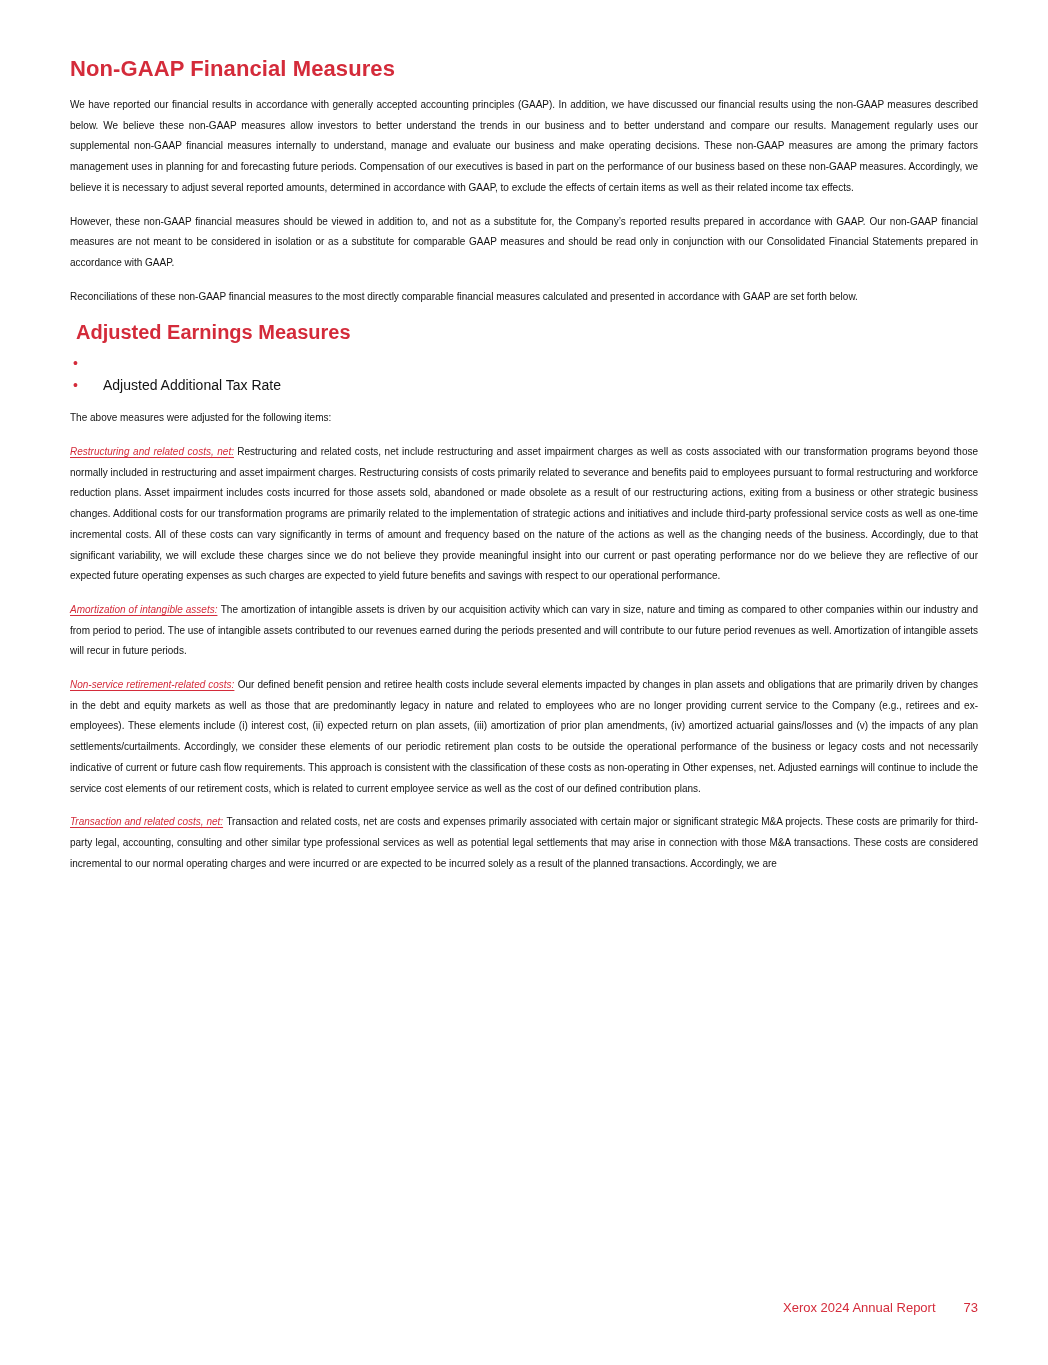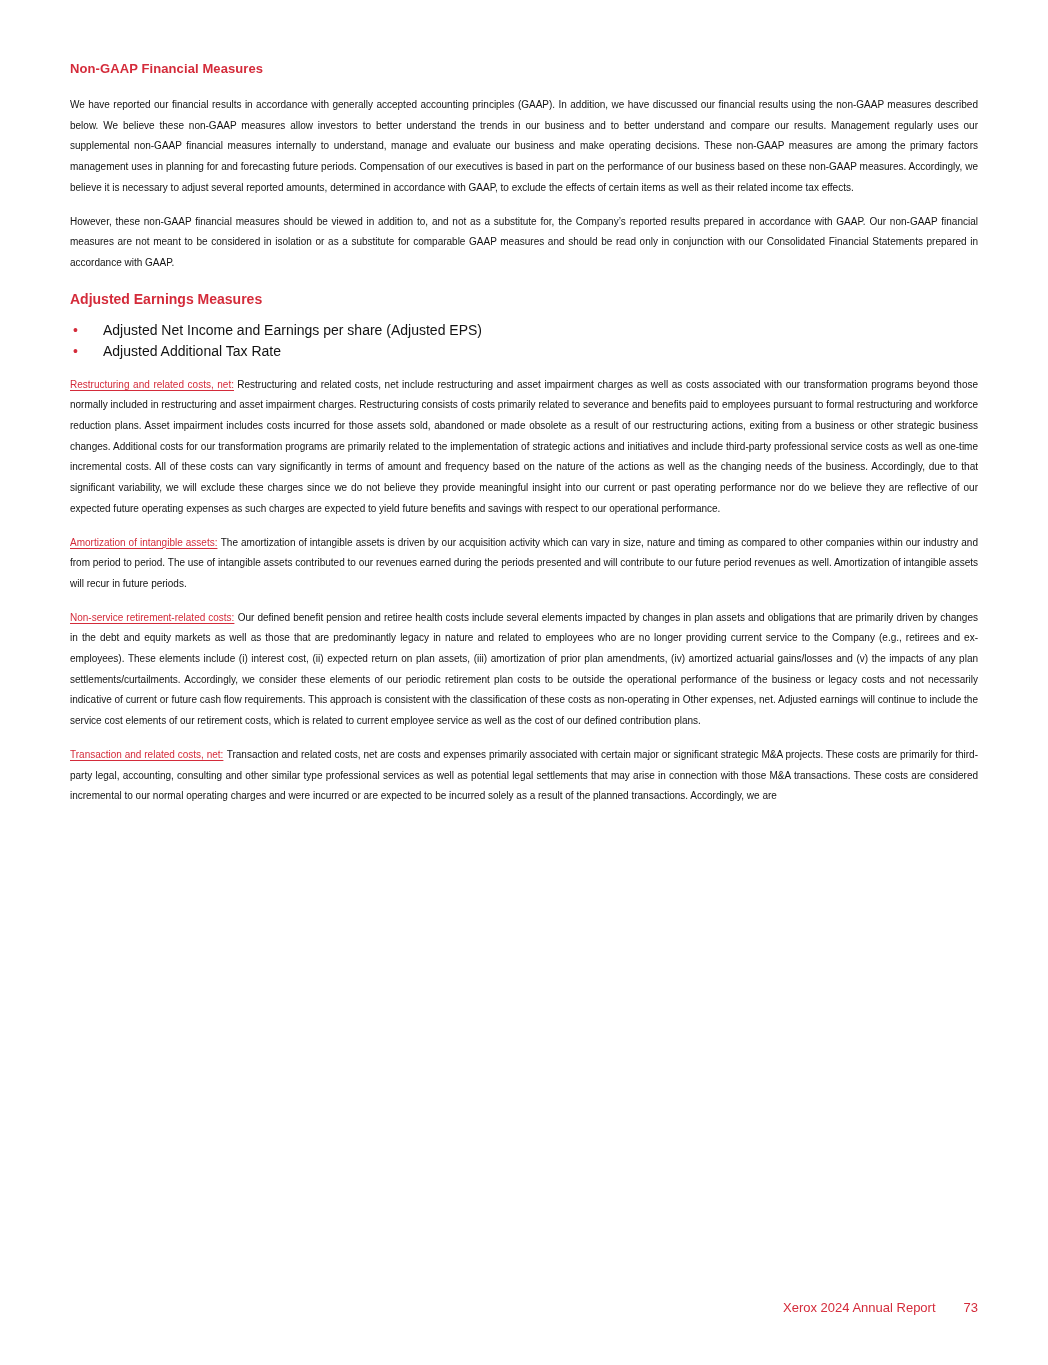--- a/index.html
+++ b/index.html
@@ -22,36 +22,36 @@
     width:1048px;
     height:1365px;
     background:#ffffff;
     overflow:hidden;
   }
   .content{
     padding:58px 70px 0 70px;
   }
   h1.title{
     margin:0 0 15px 0;
-    font-size:13px;
+    font-size:22px;
     line-height:22px;
     font-weight:bold;
     color:var(--red);
     letter-spacing:.1px;
   }
   p.body{
     margin:0 0 13px 0;
     font-size:10px;
     line-height:20.7px;
     text-align:justify;
     color:var(--ink);
   }
   h2.subhead{
-    margin:17px 0 12px 0;
-    font-size:14px;
+    margin:17px 0 12px 6px;
+    font-size:20px;
     line-height:17px;
     font-weight:bold;
     color:var(--red);
   }
   ul.bullets{
     list-style:none;
     margin:0 0 12px 0;
     padding:0;
   }
   ul.bullets li{
@@ -65,20 +65,21 @@
     width:30px;
     padding-left:3px;
     color:var(--red);
     font-size:14px;
   }
   p.item .lead{
     color:var(--red);
     text-decoration:underline;
     text-underline-offset:2px;
     margin-right:.33em;
+    font-style:italic;
   }
   .footer{
     position:absolute;
     right:70px;
     bottom:50px;
     display:flex;
     align-items:baseline;
     gap:28px;
     color:var(--red);
     font-size:13px;
@@ -88,34 +89,35 @@
 </head>
 <body>
 
 <div class="page">
   <div class="content">
 
     <h1 class="title">Non-GAAP Financial Measures</h1>
 
     <p class="body">We have reported our financial results in accordance with generally accepted accounting principles (GAAP). In addition, we have discussed our financial results using the non-GAAP measures described below. We believe these non-GAAP measures allow investors to better understand the trends in our business and to better understand and compare our results. Management regularly uses our supplemental non-GAAP financial measures internally to understand, manage and evaluate our business and make operating decisions. These non-GAAP measures are among the primary factors management uses in planning for and forecasting future periods. Compensation of our executives is based in part on the performance of our business based on these non-GAAP measures. Accordingly, we believe it is necessary to adjust several reported amounts, determined in accordance with GAAP, to exclude the effects of certain items as well as their related income tax effects.</p>
     <p class="body">However, these non-GAAP financial measures should be viewed in addition to, and not as a substitute for, the Company’s reported results prepared in accordance with GAAP. Our non-GAAP financial measures are not meant to be considered in isolation or as a substitute for comparable GAAP measures and should be read only in conjunction with our Consolidated Financial Statements prepared in accordance with GAAP.</p>
+    <p class="body">Reconciliations of these non-GAAP financial measures to the most directly comparable financial measures calculated and presented in accordance with GAAP are set forth below.</p>
 
     <h2 class="subhead">Adjusted Earnings Measures</h2>
 
     <ul class="bullets">
       <li>
         <span class="dot">•</span>
-        <span class="li-text">Adjusted Net Income and Earnings per share (Adjusted EPS)</span>
       </li>
       <li>
         <span class="dot">•</span>
         <span class="li-text">Adjusted Additional Tax Rate</span>
       </li>
     </ul>
 
+    <p class="body">The above measures were adjusted for the following items:</p>
 
     <p class="body item"><span class="lead">Restructuring and related costs, net:</span><span class="item-text">Restructuring and related costs, net include restructuring and asset impairment charges as well as costs associated with our transformation programs beyond those normally included in restructuring and asset impairment charges. Restructuring consists of costs primarily related to severance and benefits paid to employees pursuant to formal restructuring and workforce reduction plans. Asset impairment includes costs incurred for those assets sold, abandoned or made obsolete as a result of our restructuring actions, exiting from a business or other strategic business changes. Additional costs for our transformation programs are primarily related to the implementation of strategic actions and initiatives and include third-party professional service costs as well as one-time incremental costs. All of these costs can vary significantly in terms of amount and frequency based on the nature of the actions as well as the changing needs of the business. Accordingly, due to that significant variability, we will exclude these charges since we do not believe they provide meaningful insight into our current or past operating performance nor do we believe they are reflective of our expected future operating expenses as such charges are expected to yield future benefits and savings with respect to our operational performance.</span></p>
 
     <p class="body item"><span class="lead">Amortization of intangible assets:</span><span class="item-text">The amortization of intangible assets is driven by our acquisition activity which can vary in size, nature and timing as compared to other companies within our industry and from period to period. The use of intangible assets contributed to our revenues earned during the periods presented and will contribute to our future period revenues as well. Amortization of intangible assets will recur in future periods.</span></p>
 
     <p class="body item"><span class="lead">Non-service retirement-related costs:</span><span class="item-text">Our defined benefit pension and retiree health costs include several elements impacted by changes in plan assets and obligations that are primarily driven by changes in the debt and equity markets as well as those that are predominantly legacy in nature and related to employees who are no longer providing current service to the Company (e.g., retirees and ex-employees). These elements include (i) interest cost, (ii) expected return on plan assets, (iii) amortization of prior plan amendments, (iv) amortized actuarial gains/losses and (v) the impacts of any plan settlements/curtailments. Accordingly, we consider these elements of our periodic retirement plan costs to be outside the operational performance of the business or legacy costs and not necessarily indicative of current or future cash flow requirements. This approach is consistent with the classification of these costs as non-operating in Other expenses, net. Adjusted earnings will continue to include the service cost elements of our retirement costs, which is related to current employee service as well as the cost of our defined contribution plans.</span></p>
 
     <p class="body item"><span class="lead">Transaction and related costs, net:</span><span class="item-text">Transaction and related costs, net are costs and expenses primarily associated with certain major or significant strategic M&amp;A projects. These costs are primarily for third-party legal, accounting, consulting and other similar type professional services as well as potential legal settlements that may arise in connection with those M&amp;A transactions. These costs are considered incremental to our normal operating charges and were incurred or are expected to be incurred solely as a result of the planned transactions. Accordingly, we are</span></p>
 
   </div>

